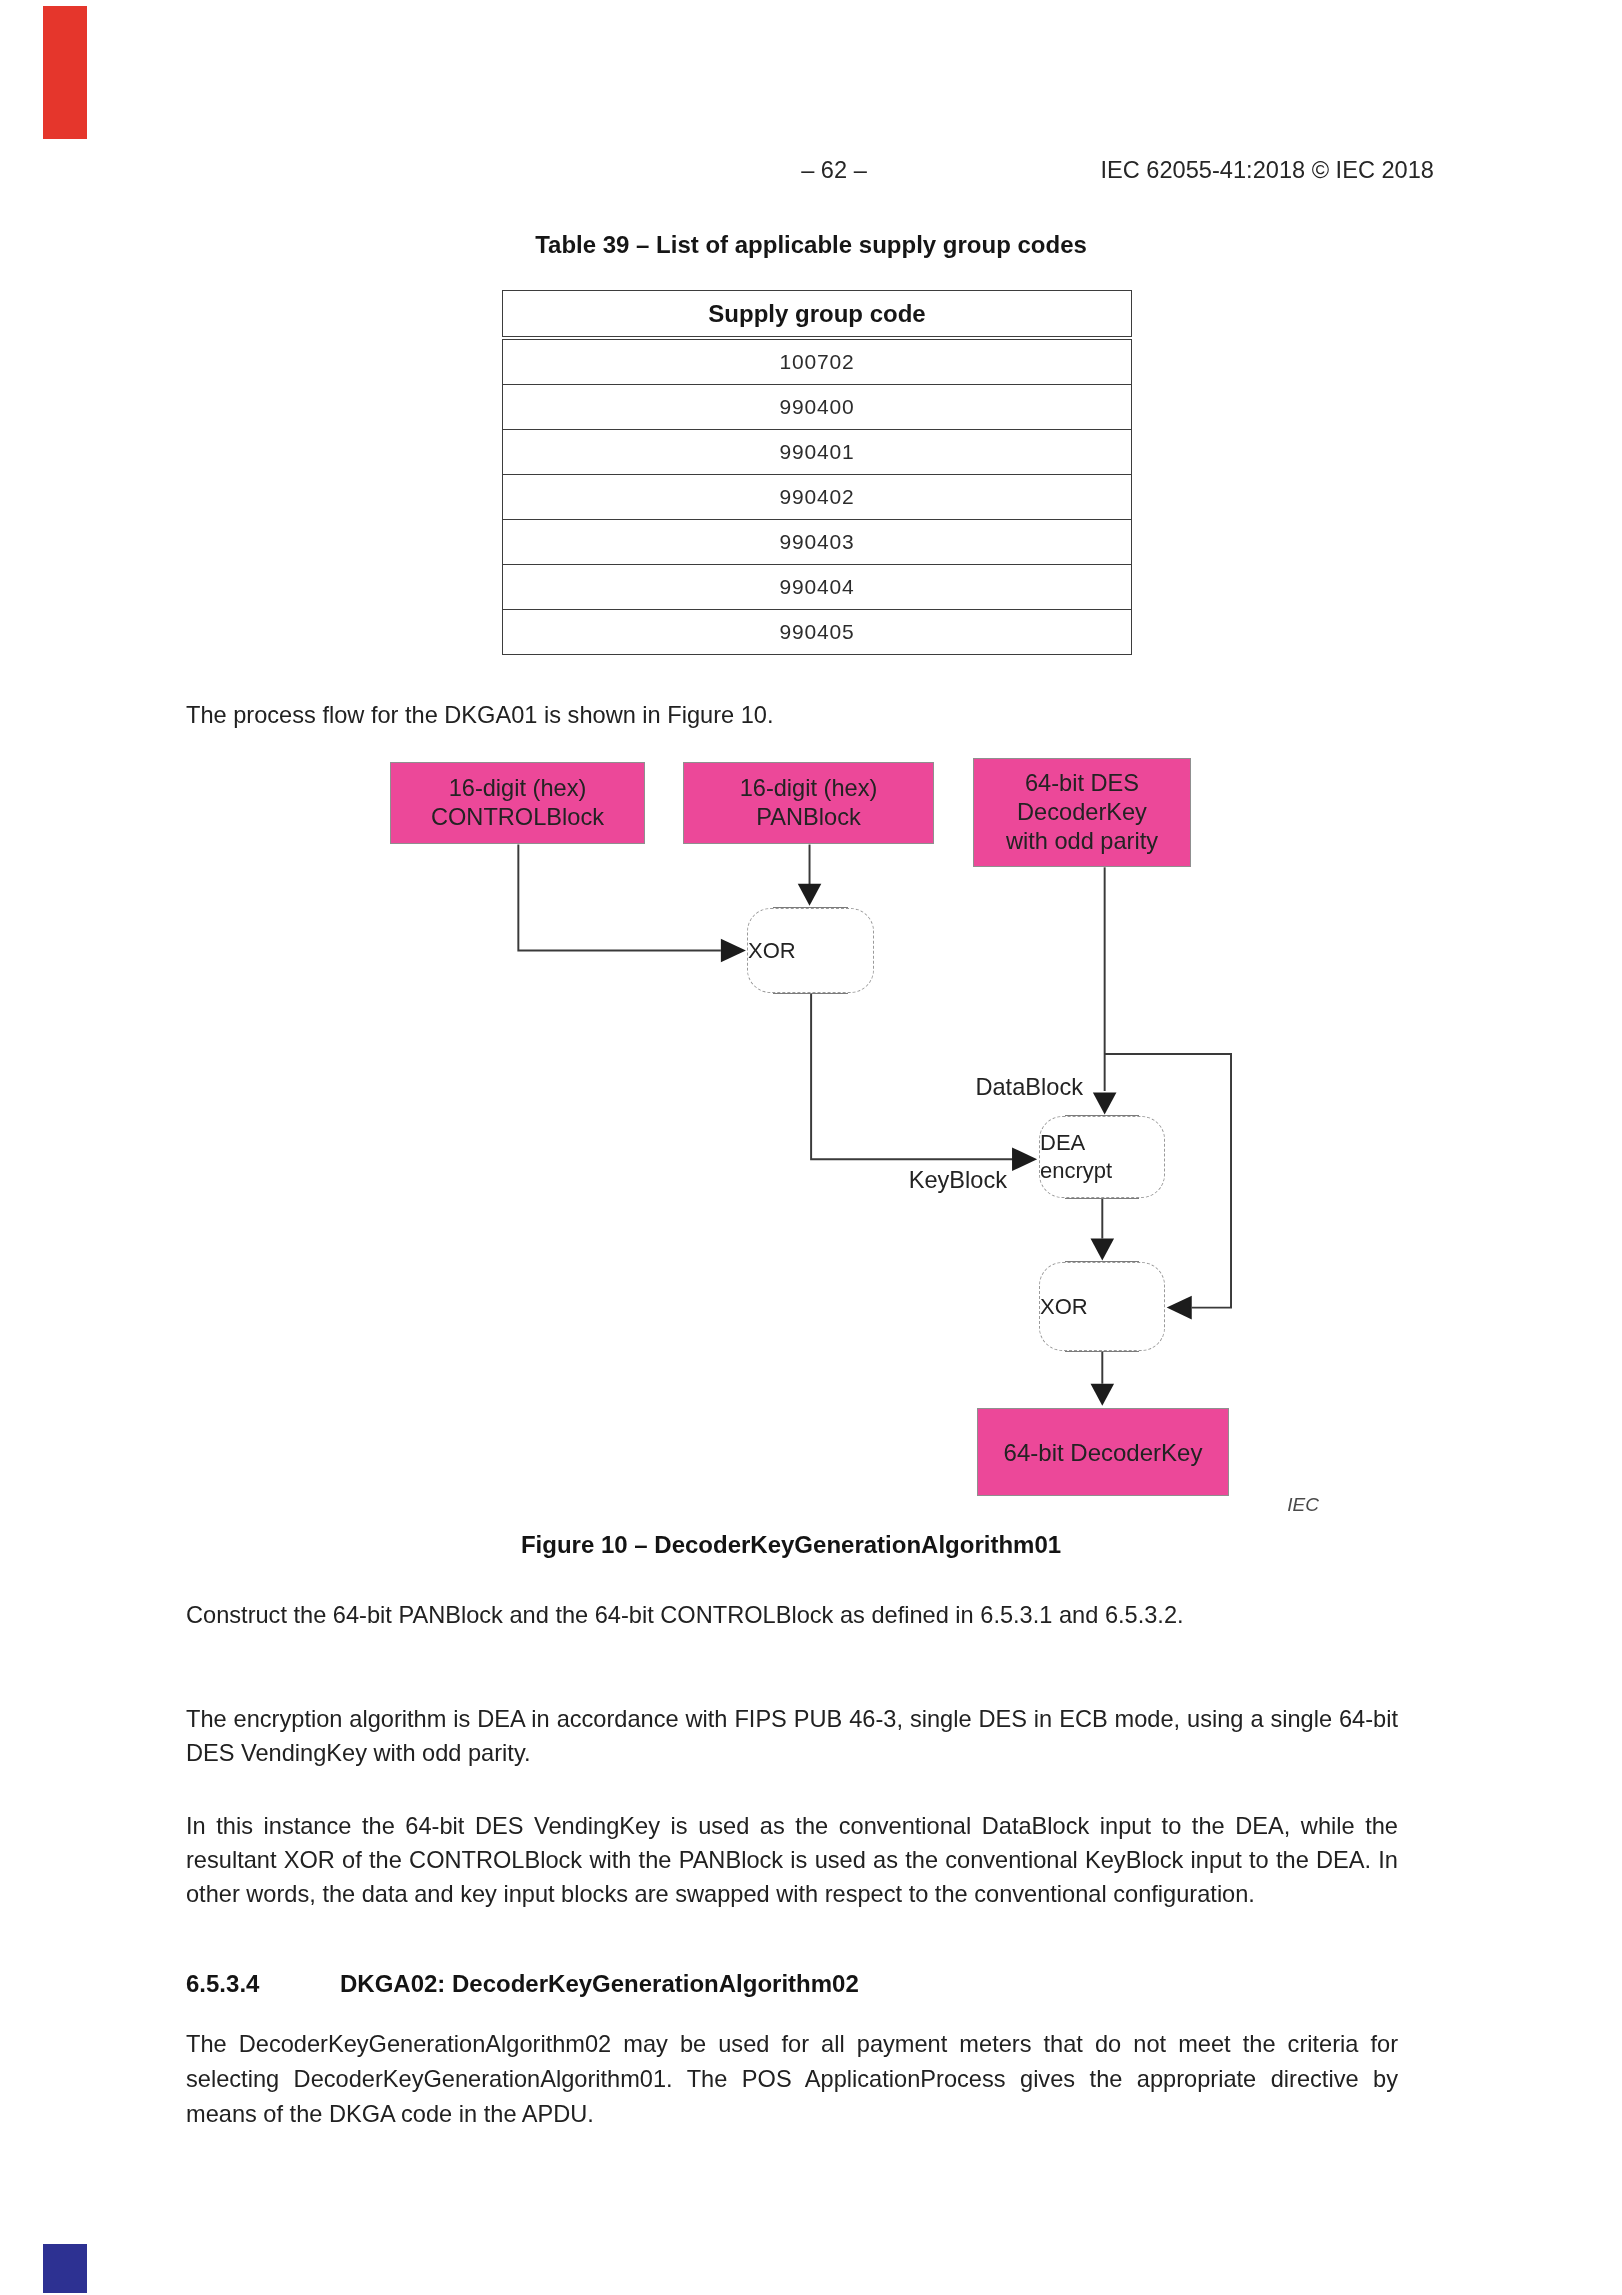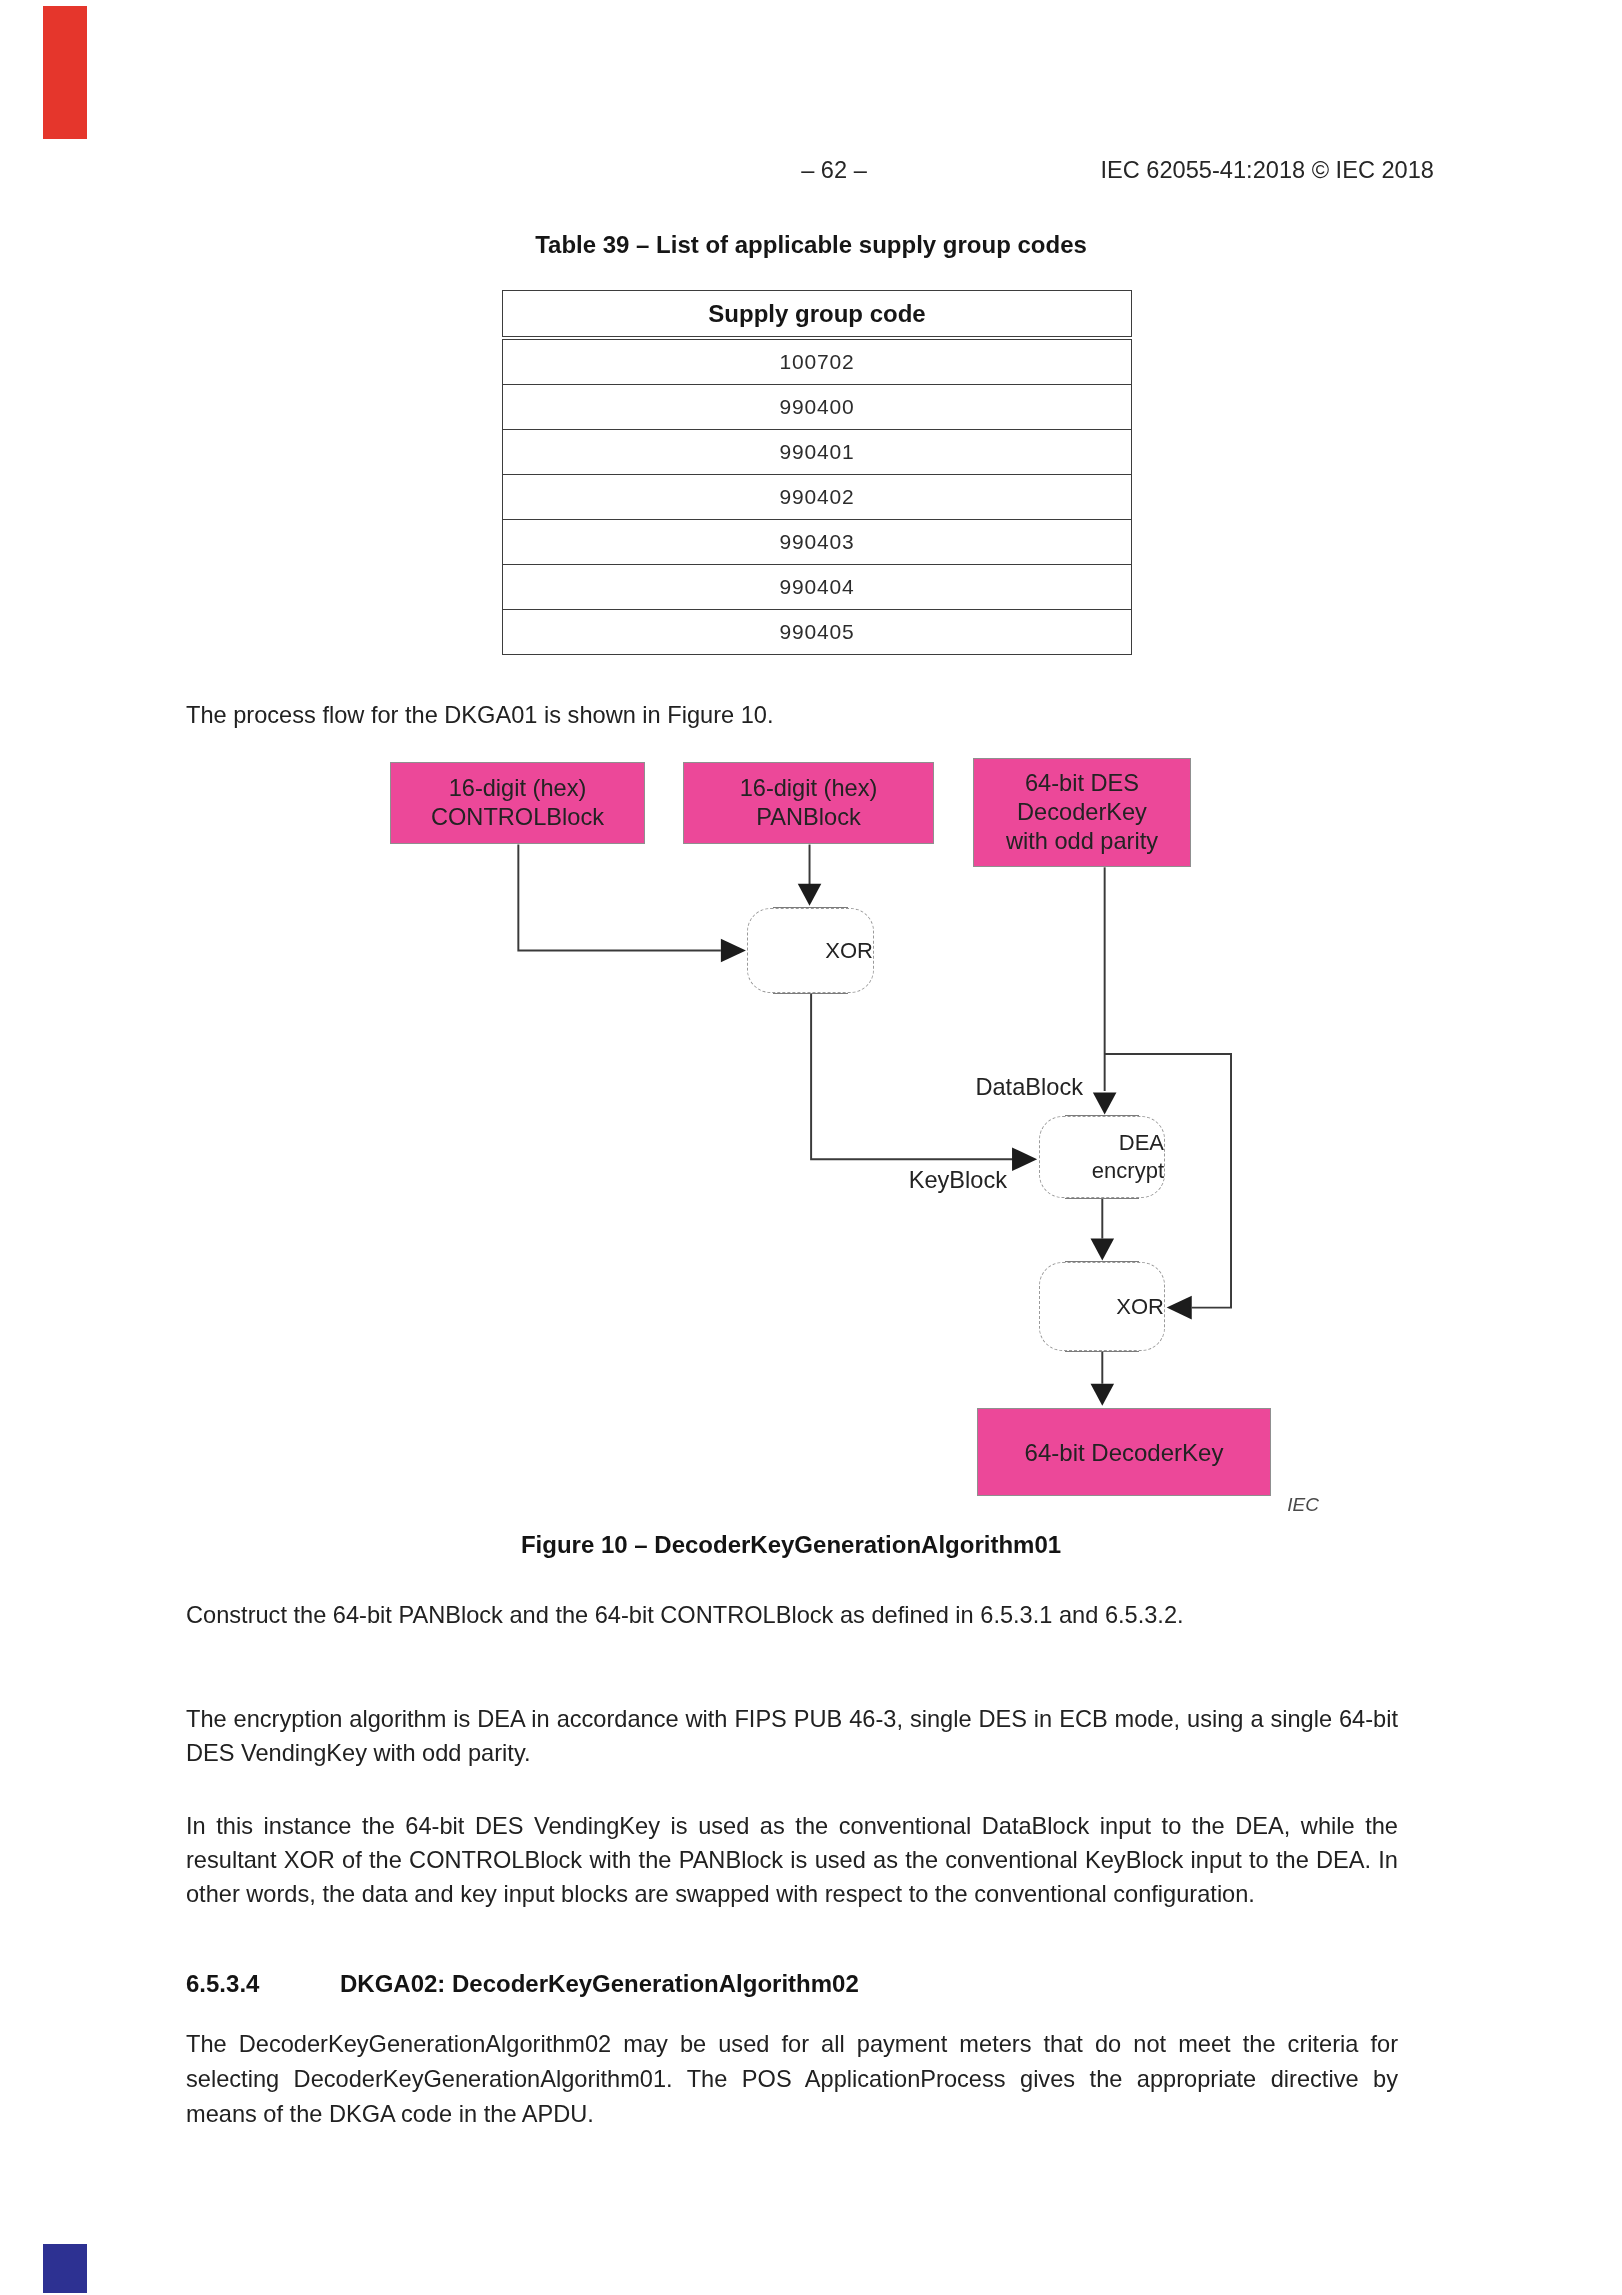--- a/index.html
+++ b/index.html
@@ -27,21 +27,21 @@
   table.sgc td{height:42px;font-size:21px;color:#2c2c2c;letter-spacing:0.8px;}
   
   .body-text{position:absolute;left:186px;width:1212px;font-size:23.6px;line-height:34px;
     color:#212121;text-align:justify;}
   .body-text.nojust{text-align:left;}
   
   .dbox{position:absolute;border:1.6px solid #8f8f8f;background:#ec4899;display:flex;
     flex-direction:column;align-items:center;justify-content:center;
     font-size:23.6px;line-height:29px;color:#232323;text-align:center;box-sizing:border-box;}
   .rbox{position:absolute;border:1.6px dashed #9a9a9a;border-radius:23.6px;background:#fff;
-    display:flex;flex-direction:column;align-items:flex-end;justify-content:center;
+    display:flex;flex-direction:column;align-items:flex-start;justify-content:center;
     font-size:22px;line-height:28px;color:#232323;text-align:center;box-sizing:border-box;}
   .rbox::before,.rbox::after{content:"";position:absolute;left:20%;right:20%;
     border-top:1.6px solid #7b7b7b;}
   .rbox::before{top:-1.6px;}
   .rbox::after{bottom:-1.6px;}
   .flow-label{position:absolute;font-size:23.6px;color:#232323;white-space:nowrap;}
   .iec-credit{position:absolute;left:1264px;top:1494px;width:55px;text-align:right;
     font-size:19px;font-style:italic;color:#4a4a4a;}
   .fig-caption{position:absolute;left:185px;top:1531px;width:1212px;text-align:center;
     font-size:24px;font-weight:bold;color:#141414;}
@@ -145,21 +145,21 @@
 
   <div class="rbox" style="left:1039px;top:1116px;width:126px;height:82px;">
     <span>DEA</span>
     <span>encrypt</span>
   </div>
 
   <div class="rbox" style="left:1039px;top:1262px;width:126px;height:89px;">
     <span>XOR</span>
   </div>
 
-  <div class="dbox" style="left:977px;top:1408px;width:294px;height:88px;font-size:24px;">
+  <div class="dbox" style="left:977px;top:1408px;width:252px;height:88px;font-size:24px;">
     <span>64-bit DecoderKey</span>
   </div>
 
   <div class="iec-credit">IEC</div>
 
   <div class="fig-caption">Figure 10 – DecoderKeyGenerationAlgorithm01</div>
 
   <div class="body-text" style="top:1598px;">Construct the 64-bit PANBlock and the 64-bit CONTROLBlock as defined in 6.5.3.1 and 6.5.3.2.</div>
   <div class="body-text" style="top:1702px;">The encryption algorithm is DEA in accordance with FIPS PUB 46-3, single DES in ECB mode, using a single 64-bit DES VendingKey with odd parity.</div>
   <div class="body-text" style="top:1809px;">In this instance the 64-bit DES VendingKey is used as the conventional DataBlock input to the DEA, while the resultant XOR of the CONTROLBlock with the PANBlock is used as the conventional KeyBlock input to the DEA. In other words, the data and key input blocks are swapped with respect to the conventional configuration.</div>

